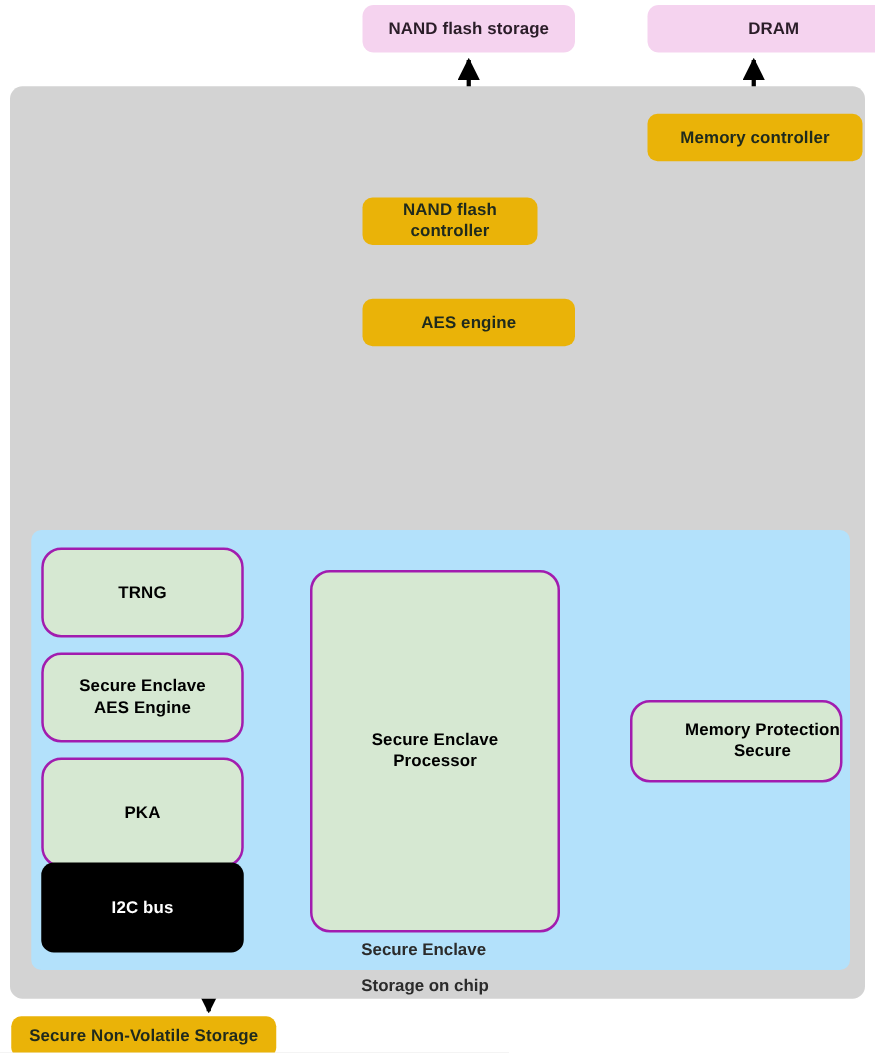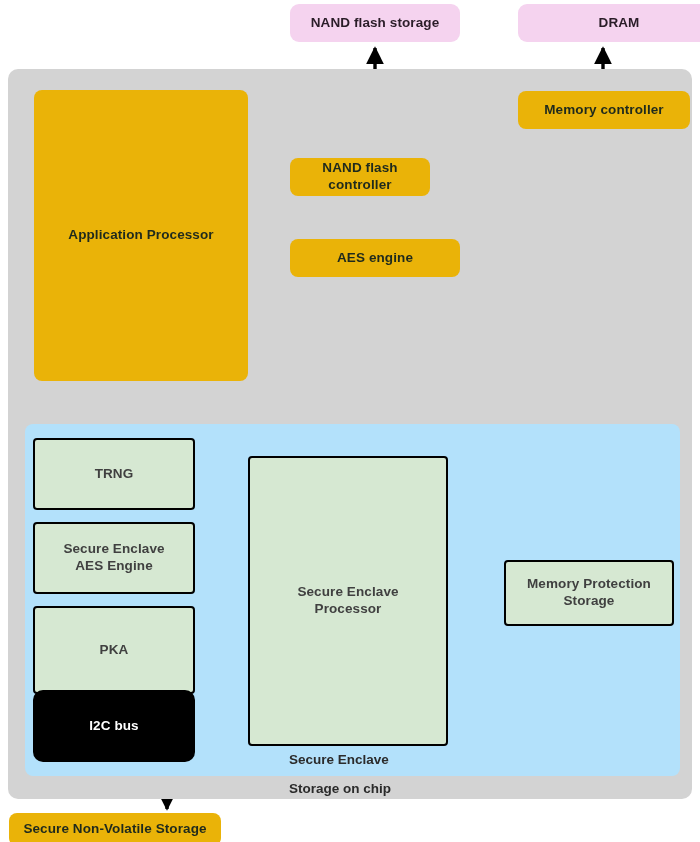--- a/index.html
+++ b/index.html
@@ -22,21 +22,21 @@
   }
 
   
   .node{
     position:absolute;box-sizing:border-box;
     display:flex;align-items:center;justify-content:center;
     text-align:center;line-height:1.25;
     font-size:13.5px;letter-spacing:.1px;
   }
   .green{background:#eab308;color:#1f2a1d;border-radius:8px;}
-  .green-b{background:#d6e8d2;color:#404040;border:2px solid #000000;border-radius:4px;}
+  .green-b{background:#d6e8d2;color:#000000;border:2px solid #a21caf;border-radius:16px;}
   .pink{background:#f5d3ef;color:#2a1d28;border-radius:9px;}
   .black{background:#000000;color:#ffffff;border-radius:10px;}
 
   
   .caption{
     position:absolute;font-size:13.5px;color:#2b2b2b;
     white-space:nowrap;
   }
 
   
@@ -102,23 +102,20 @@
   </div>
 
   <div class="node pink" style="left:518px;top:0px;width:202px;height:38px;text-align:center;">
     <span>DRAM</span>
   </div>
 
   <div class="node green" style="left:9px;top:809px;width:212px;height:33px;">
     <span>Secure Non-Volatile Storage</span>
   </div>
 
-  <div class="node green" style="left:34px;top:86px;width:214px;height:291px;">
-    <span>Application Processor</span>
-  </div>
 
   <div class="node green" style="left:290px;top:154px;width:140px;height:38px;">
     <span>NAND flash controller</span>
   </div>
 
   <div class="node green" style="left:290px;top:235px;width:170px;height:38px;">
     <span>AES engine</span>
   </div>
 
   <div class="node green" style="left:518px;top:87px;width:172px;height:38px;">
@@ -144,24 +141,24 @@
     <span>I2C bus</span>
   </div>
 
   <div class="node green-b" style="left:248px;top:452px;width:200px;height:290px;">
     <span>
       <span>Secure Enclave</span><br>
       <span>Processor</span>
     </span>
   </div>
 
-  <div class="node green-b" style="left:504px;top:556px;width:170px;height:66px;">
+  <div class="node green-b" style="left:504px;top:556px;width:170px;height:66px;justify-content:flex-end;">
     <span>
       <span>Memory Protection</span><br>
-      <span>Storage</span>
+      <span>Secure</span>
     </span>
   </div>
 
   <div class="caption" style="left:289px;top:748px;">Secure Enclave</div>
 
   <div class="caption" style="left:289px;top:777px;">Storage on chip</div>
 
 </div>
 
 </body></html>

